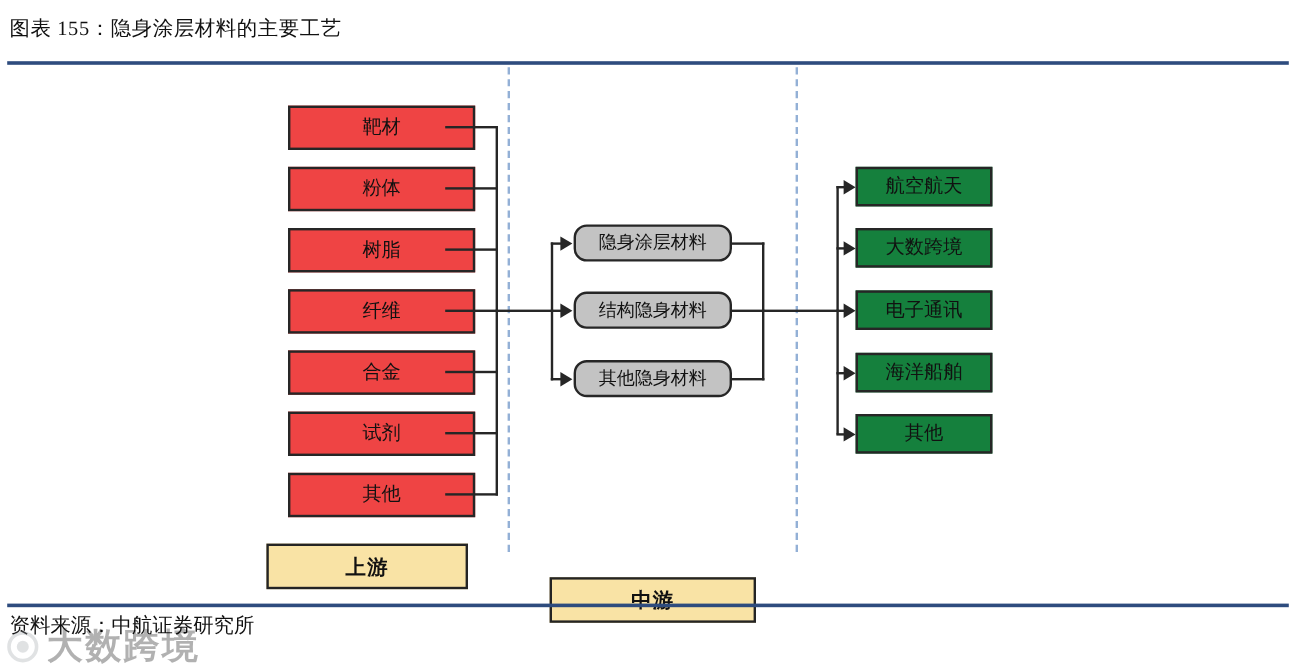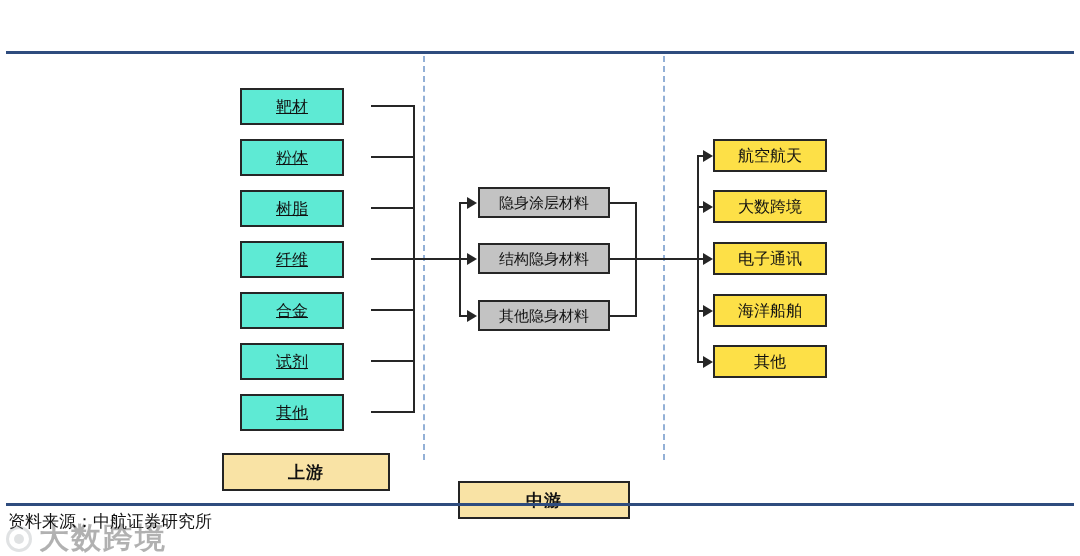--- a/index.html
+++ b/index.html
@@ -77,35 +77,35 @@
     border: 2px solid #262626;
     display: flex;
     align-items: center;
     justify-content: center;
     font-size: 16px;
     line-height: 1;
     white-space: nowrap;
     color: #111111;
   }
   .node.up {
-    background: #5eead4;
+    background: #ef4444;
     left: 240px;
-    width: 104px;
+    width: 156px;
     height: 37px;
-    text-decoration: underline;
   }
   .node.mid {
     background: #c3c3c3;
     left: 478px;
     width: 132px;
     height: 31px;
     font-size: 15px;
+    border-radius: 11px;
   }
   .node.down {
-    background: #fde047;
+    background: #15803d;
     left: 713px;
     width: 114px;
     height: 33px;
   }
 
   
   .stage {
     position: absolute;
     box-sizing: border-box;
     top: 453px;
@@ -175,20 +175,21 @@
     font-weight: bold;
     color: #000000;
     letter-spacing: 2px;
   }
 </style>
 </head>
 <body>
 
 <div id="page">
 
+  <div class="fig-title">图表 155：隐身涂层材料的主要工艺</div>
   <div class="rule-top"></div>
 
   <div class="divider d1"></div>
   <div class="divider d2"></div>
 
   <div class="node up" style="top:88px">靶材</div>
   <div class="node up" style="top:139px">粉体</div>
   <div class="node up" style="top:190px">树脂</div>
   <div class="node up" style="top:241px">纤维</div>
   <div class="node up" style="top:292px">合金</div>

